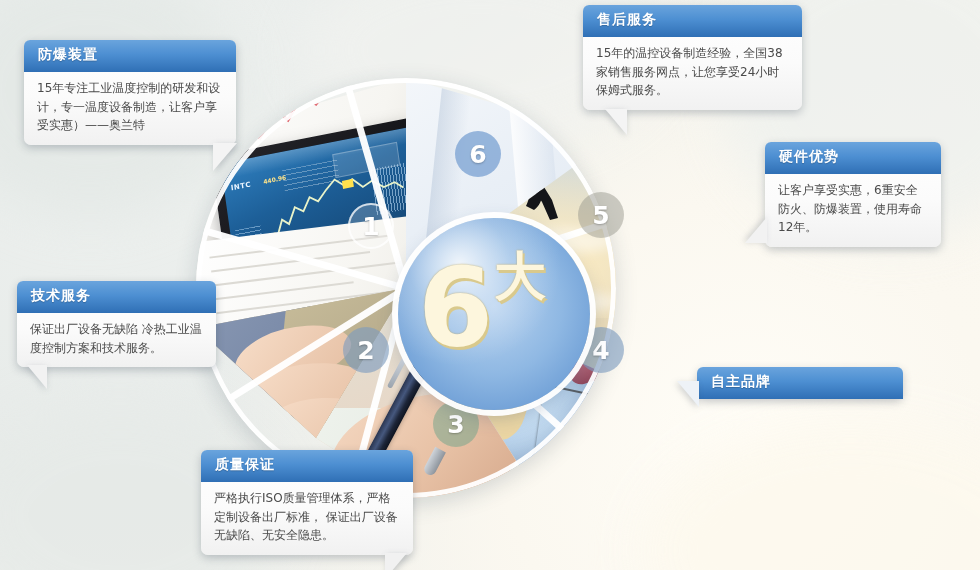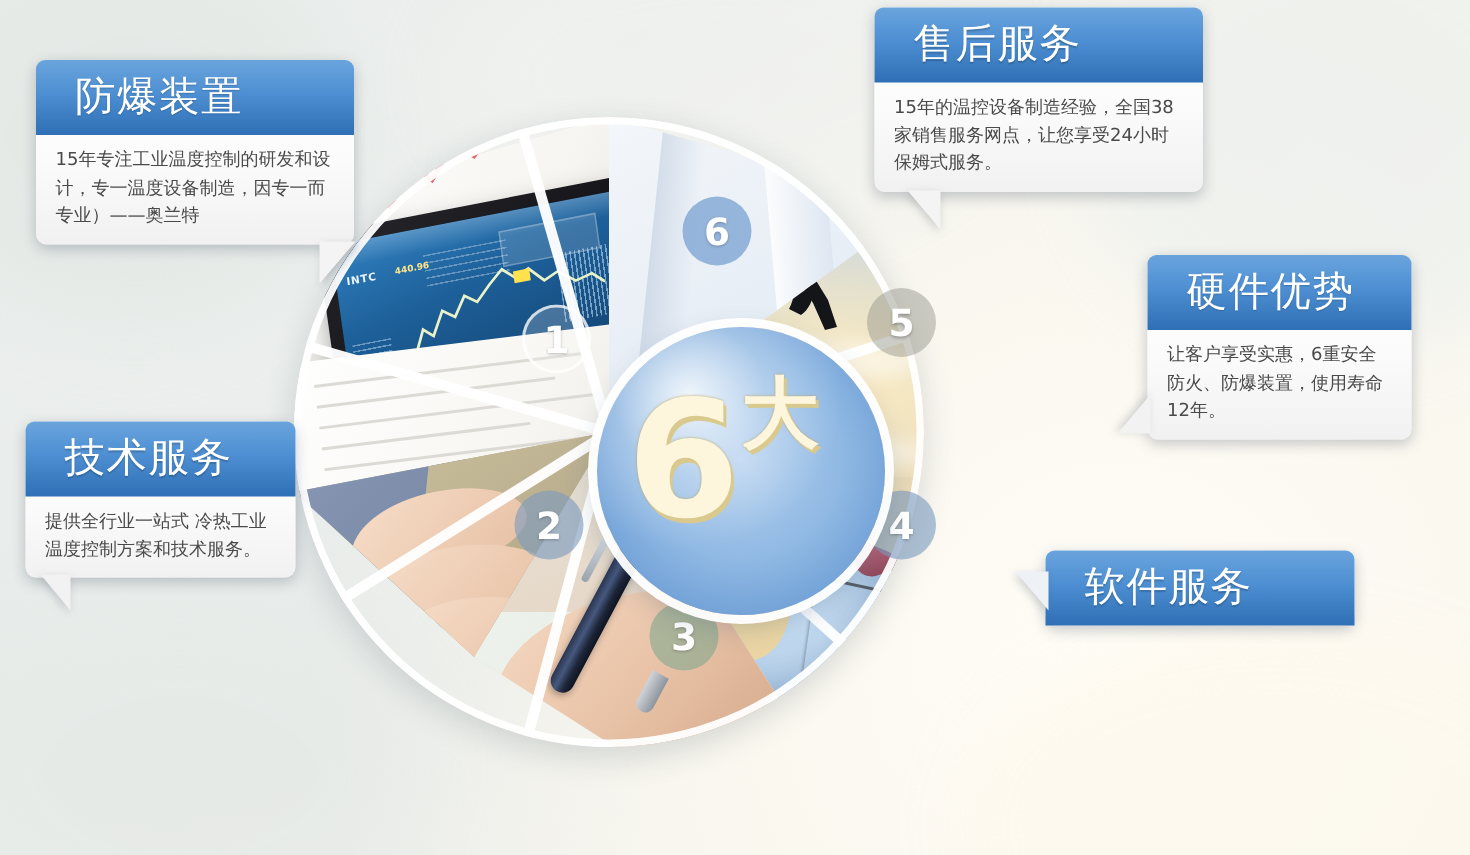--- a/index.html
+++ b/index.html
@@ -195,53 +195,53 @@
     letter-spacing:-2px;
   }
 
   
   .card{
     position:absolute;border-radius:7px;overflow:visible;
     background:linear-gradient(180deg,#ffffff 0%,#fbfbfb 55%,#f1f1f1 100%);
     box-shadow:0 3px 9px rgba(40,55,75,.26);
   }
   .card .hd{
-    border-radius:6px 6px 0 0;padding:6px 0 8px 26px;
+    border-radius:6px 6px 0 0;padding:6px 0 8px 14px;
     background:linear-gradient(180deg,#6aa4dd 0%,#4d8fd2 45%,#2f6fb5 100%);
-    color:#ffffff;font-size:27px;font-weight:normal;letter-spacing:1px;
+    color:#ffffff;font-size:14px;font-weight:bold;letter-spacing:1px;
     text-shadow:0 1px 1px rgba(0,0,0,.2);
   }
   .card .bd{
     padding:7px 12px 10px 13px;color:#4a4a4a;font-size:12px;line-height:1.55;
     white-space:pre-line;
   }
   .tail{position:absolute;width:0;height:0;}
 
   
   #card-team{left:24px;top:40px;width:212px;}
   #card-team .tail{right:-1px;bottom:-26px;
     border-left:24px solid #f4f4f4;border-bottom:28px solid transparent;
     filter:drop-shadow(2px 2px 3px rgba(40,55,75,.22));}
   #card-after{left:583px;top:5px;width:219px;}
   #card-after .tail{left:22px;bottom:-25px;
     border-right:22px solid #f4f4f4;border-bottom:26px solid transparent;
     filter:drop-shadow(-1px 2px 3px rgba(40,55,75,.22));}
-  #card-hw{left:765px;top:142px;width:176px;margin-top:28px;}
+  #card-hw{left:765px;top:142px;width:176px;}
   #card-hw .tail{left:-20px;bottom:4px;
     border-right:22px solid #f2f2f2;border-top:26px solid transparent;
     filter:drop-shadow(-2px -1px 3px rgba(40,55,75,.2));}
   #card-sw{left:697px;top:367px;width:206px;}
   #card-sw .tail{left:-20px;top:14px;
     border-right:22px solid #eef2f7;border-bottom:26px solid transparent;
     filter:drop-shadow(-2px 2px 3px rgba(40,55,75,.2));}
   #card-quality{left:201px;top:450px;width:212px;}
   #card-quality .tail{right:6px;bottom:-24px;
     border-left:22px solid #f1f1f1;border-bottom:26px solid transparent;
     filter:drop-shadow(2px 2px 3px rgba(40,55,75,.22));}
-  #card-tech{left:17px;top:281px;width:180px;}
+  #card-tech{left:17px;top:281px;width:199px;}
   #card-tech .tail{left:10px;bottom:-22px;
     border-right:20px solid #f2f2f2;border-bottom:24px solid transparent;
     filter:drop-shadow(-1px 2px 3px rgba(40,55,75,.2));}
 </style>
 </head>
 <body>
 
 <div id="stage">
 
   <div class="bg-blob blob-a"></div>
@@ -348,41 +348,46 @@
   <div class="num num-tan" style="left:578px;top:192px">5</div>
   <div class="num num-blue" style="left:455px;top:131px">6</div>
 
   <div id="center">
     <div class="six">6</div>
     <div class="da">大</div>
   </div>
 
   <div class="card" id="card-team">
     <div class="hd">防爆装置</div>
-    <div class="bd">15年专注工业温度控制的研发和设计，专一温度设备制造，因专一而专业）——奥兰特</div>
+    <div class="bd">15年专注工业温度控制的研发和设计，专一温度设备制造，让客户享受实惠）——奥兰特</div>
     <div class="tail"></div>
   </div>
 
   <div class="card" id="card-after">
     <div class="hd">售后服务</div>
     <div class="bd">15年的温控设备制造经验，全国38家销售服务网点，让您享受24小时保姆式服务。</div>
     <div class="tail"></div>
   </div>
 
   <div class="card" id="card-hw">
     <div class="hd">硬件优势</div>
     <div class="bd">让客户享受实惠，6重安全防火、防爆装置，使用寿命12年。</div>
     <div class="tail"></div>
   </div>
 
   <div class="card" id="card-sw">
-    <div class="hd">软件服务</div>
-    <div class="tail"></div>
-  </div>
-
+    <div class="hd">自主品牌</div>
+    <div class="tail"></div>
+  </div>
+
+  <div class="card" id="card-quality">
+    <div class="hd">质量保证</div>
+    <div class="bd">严格执行ISO质量管理体系，严格定制设备出厂标准，      保证出厂设备无缺陷、无安全隐患。</div>
+    <div class="tail"></div>
+  </div>
 
   <div class="card" id="card-tech">
     <div class="hd">技术服务</div>
-    <div class="bd">提供全行业一站式      冷热工业温度控制方案和技术服务。</div>
+    <div class="bd">保证出厂设备无缺陷      冷热工业温度控制方案和技术服务。</div>
     <div class="tail"></div>
   </div>
 
 </div>
 
 </body></html>

